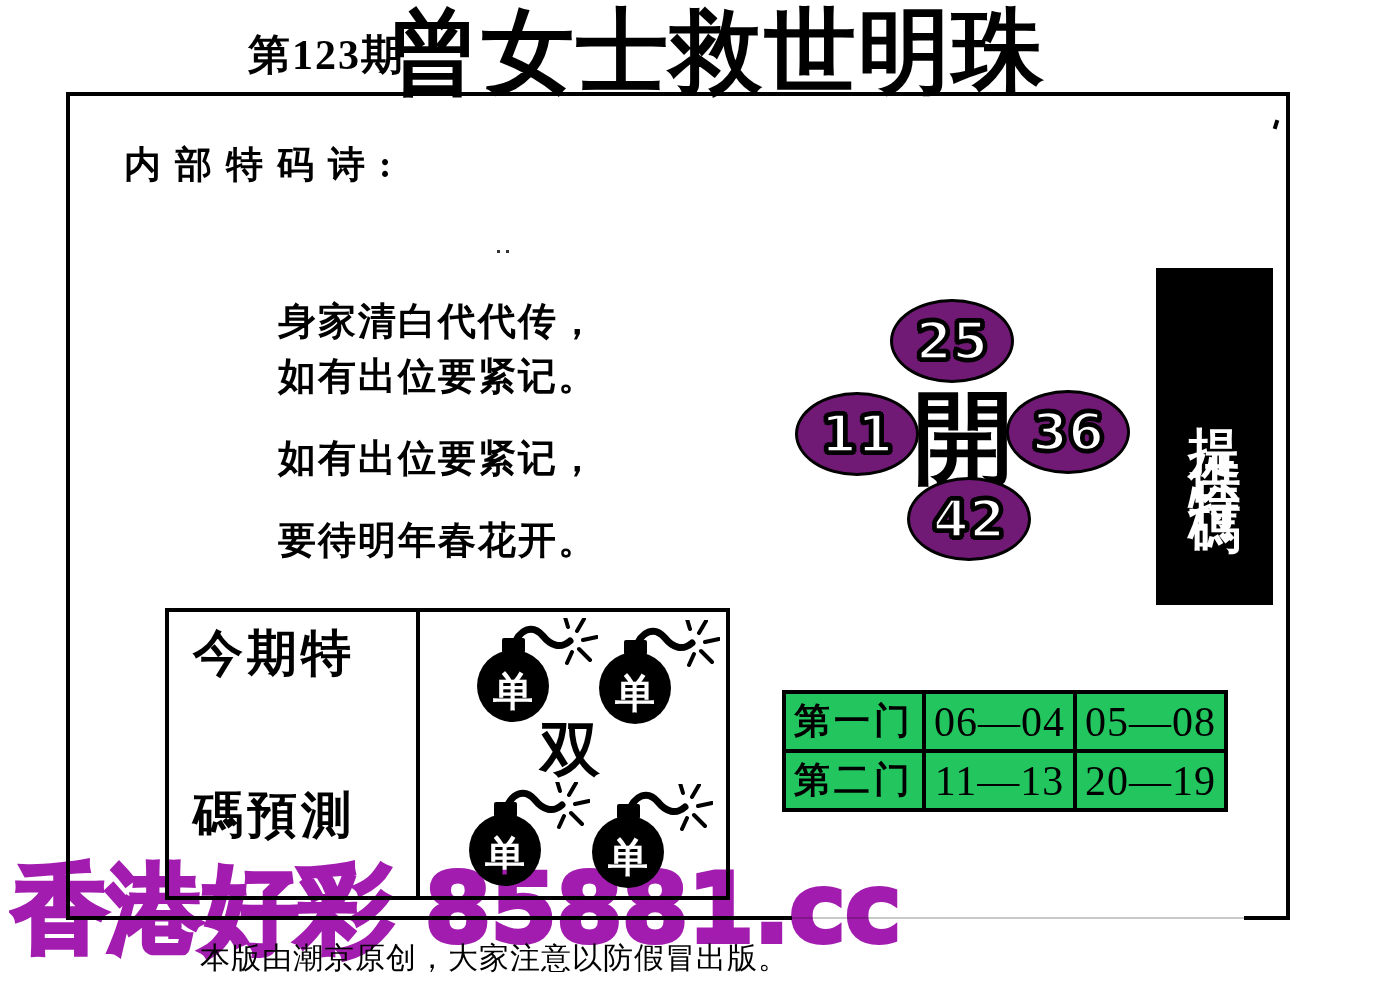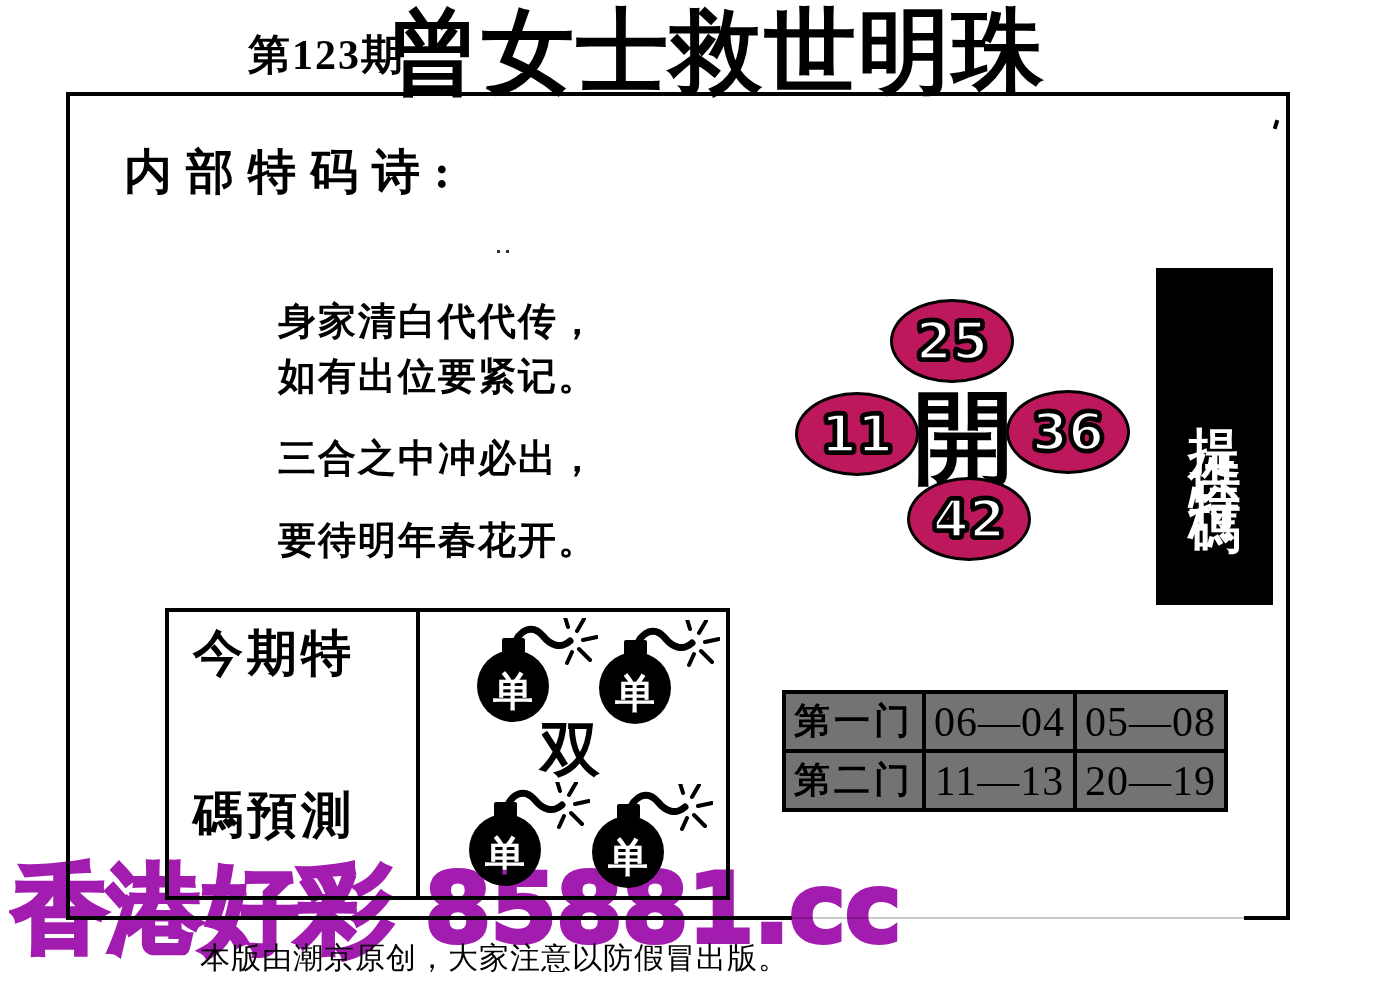--- a/index.html
+++ b/index.html
@@ -7,27 +7,27 @@
   body { font-family:"Liberation Serif", serif; color:#000; position:relative; }
   .abs { position:absolute; }
 
   
   .issue { left:248px; top:27px; font-size:42px; font-weight:700; letter-spacing:2px; }
   .title { left:388px; top:-10px; font-size:92px; font-weight:800; letter-spacing:2px; white-space:nowrap; }
 
   
   .main-box { left:66px; top:92px; width:1224px; height:828px; border:4px solid #000; }
 
-  .poem-heading { left:124px; top:140px; font-size:48px; font-weight:700; letter-spacing:14px; white-space:nowrap; }
+  .poem-heading { left:124px; top:140px; font-size:37px; font-weight:700; letter-spacing:14px; white-space:nowrap; }
   .poem-line { left:278px; font-size:38px; font-weight:700; letter-spacing:2px; white-space:nowrap; }
   .pl0 { top:268px;margin-top:28px; } .pl1 { top:351px; } .pl2 { top:433px; } .pl3 { top:515px; }
 
   
   .oval { width:124px; height:84px; border:3px solid #000; border-radius:50%;
-          display:flex; align-items:center; justify-content:center; background:#be185d; }
+          display:flex; align-items:center; justify-content:center; background:#701a75; }
   .ov-top { left:890px; top:299px; } .ov-left { left:795px; top:392px; }
   .ov-right { left:1006px; top:390px; } .ov-bottom { left:907px; top:477px; }
   .oval span {
     font-family:"DejaVu Sans", sans-serif; font-size:52px; font-weight:700; color:#fff;
     -webkit-text-stroke:3.5px #000;
     text-shadow:-2px -2px 0 #000, 2px -2px 0 #000, -2px 2px 0 #000, 2px 2px 0 #000,
                 -3px 0 0 #000, 3px 0 0 #000, 0 -3px 0 #000, 0 3px 0 #000;
   }
   .center-char { left:906px; top:372px; width:115px; text-align:center;
                  font-size:100px; font-weight:900; }
@@ -46,21 +46,21 @@
   .even-label { left:540px; top:710px; font-size:60px; font-weight:800; }
 
   .bomb { width:125px; height:105px; }
   .b1 { left:473px; top:618px; } .b2 { left:595px; top:620px; }
   .b3 { left:465px; top:782px; } .b4 { left:588px; top:784px; }
   .bomb svg { position:absolute; left:0; top:0; }
   .bomb .bomb-label { position:absolute; left:10px; top:46px; width:60px; text-align:center;
                       color:#fff; font-size:40px; font-weight:700; }
 
   
-  .gate-table { left:782px; top:690px; border-collapse:collapse; background:#737373; }
+  .gate-table { left:782px; top:690px; border-collapse:collapse; background:#22c55e; }
   .gate-table td { border:4px solid #000; height:59px; text-align:center; vertical-align:middle; padding:0 8px; }
   .gate-label { width:140px; font-size:36px; font-weight:600; letter-spacing:4px; white-space:nowrap; }
   .gate-range { width:145px; font-family:"Liberation Serif", serif; font-size:42px; letter-spacing:1px; white-space:nowrap; }
 
   
   .watermark { left:12px; top:846px; font-family:"DejaVu Sans", sans-serif; font-size:96px;
                font-weight:800; letter-spacing:-1px; white-space:nowrap;
                mix-blend-mode:multiply; z-index:50;
                -webkit-text-stroke:4px currentColor; }
   .footer-note { left:200px; top:938px; font-size:30px; letter-spacing:1px; z-index:10; white-space:nowrap; }
@@ -80,21 +80,21 @@
   <span class="abs issue">第123期</span>
   <span class="abs title">曾女士救世明珠</span>
 
   <div class="abs main-box"></div>
   <div class="abs border-fade"></div>
   <div class="abs border-fade-line"></div>
 
   <div class="abs poem-heading">内部特码诗:</div>
   <div class="abs poem-line pl0">身家清白代代传，</div>
   <div class="abs poem-line pl1">如有出位要紧记。</div>
-  <div class="abs poem-line pl2">三合之中冲必出，</div>
+  <div class="abs poem-line pl2">如有出位要紧记，</div>
   <div class="abs poem-line pl3">要待明年春花开。</div>
 
   <div class="abs oval ov-top">
     <span>25</span>
   </div>
   <div class="abs oval ov-left">
     <span>11</span>
   </div>
   <div class="abs center-char">開</div>
   <div class="abs oval ov-right">

